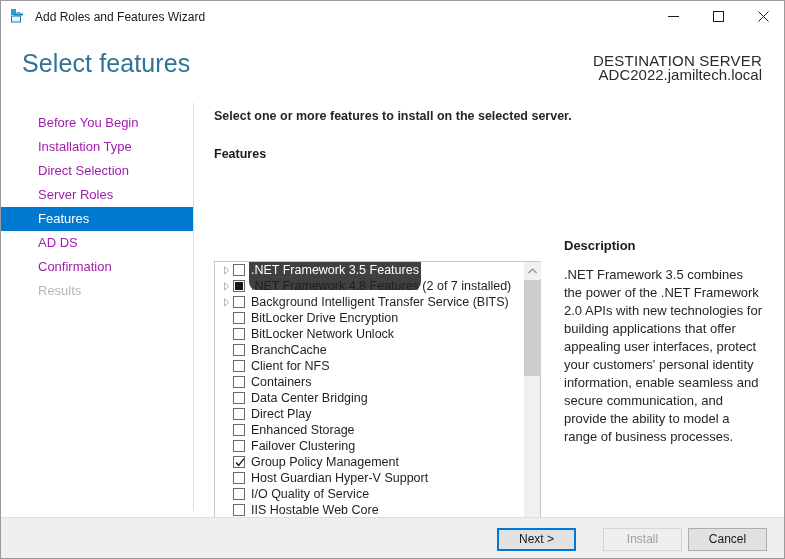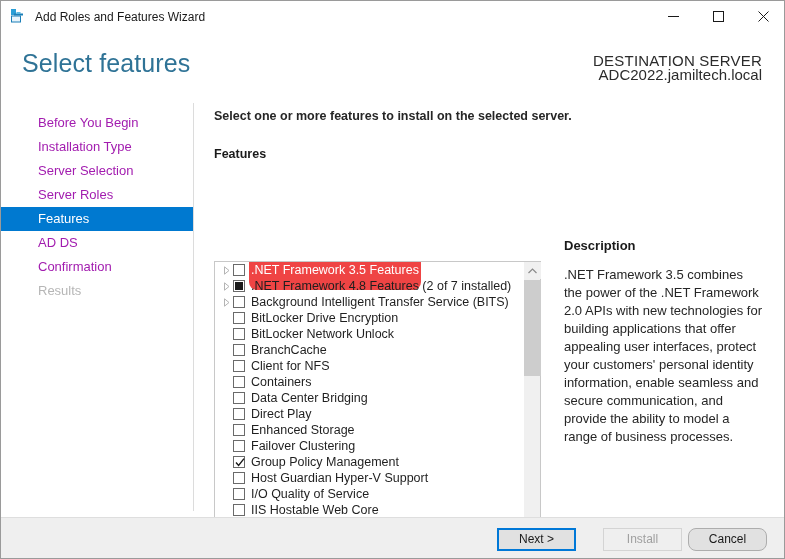--- a/index.html
+++ b/index.html
@@ -214,21 +214,21 @@
     position: absolute;
     left: 0px;
     top: -1px;
   }
   .feature-label {
     font-size: 12.5px;
     color: #1f1f1f;
     line-height: 16px;
   }
   .feature-row.selected .feature-label {
-    background: #ef4444;
+    background: #404040;
     color: #ffffff;
     padding: 12px 2px;
     margin-left: -2px;
     border-radius: 8px;
   }
 
   
   .vscroll {
     position: absolute;
     right: 0; top: 0;
@@ -309,21 +309,21 @@
     line-height: 19px;
   }
   .btn.disabled {
     color: #a0a0a0;
     background: #efefef;
     border-color: #d4d4d4;
   }
   #btn-previous { left: 413px; width: 92px; margin-top: 32px; }
   #btn-next     { left: 496px; width: 79px; }
   #btn-install  { left: 602px; width: 79px; }
-  #btn-cancel   { left: 687px; width: 79px; border-radius: 8px; }
+  #btn-cancel   { left: 687px; width: 79px; }
 </style>
 </head>
 <body>
 
 <div id="app">
 
   <div class="titlebar">
     <svg class="title-icon" viewBox="0 0 17 17">
       <rect x="1" y="1" width="5" height="6" fill="#2a9ed6"></rect>
       <rect x="1" y="7.5" width="10" height="7" fill="#1b7fb8"></rect>
@@ -358,21 +358,21 @@
       <div class="dest-label">DESTINATION SERVER</div>
       <div class="dest-value">ADC2022.jamiltech.local</div>
     </div>
   </div>
 
   <div class="body-area">
     <div class="divider-v"></div>
     <div class="nav">
         <div class="nav-item"><span>Before You Begin</span></div>
         <div class="nav-item"><span>Installation Type</span></div>
-        <div class="nav-item"><span>Server Selection</span></div>
+        <div class="nav-item"><span>Direct Selection</span></div>
         <div class="nav-item"><span>Server Roles</span></div>
         <div class="nav-item selected"><span>Features</span></div>
         <div class="nav-item"><span>AD DS</span></div>
         <div class="nav-item"><span>Confirmation</span></div>
         <div class="nav-item disabled"><span>Results</span></div>
       </div>
 
     <div class="main">
       <div class="instruction">Select one or more features to install on the selected server.</div>
       <div class="section-label">Features</div>

